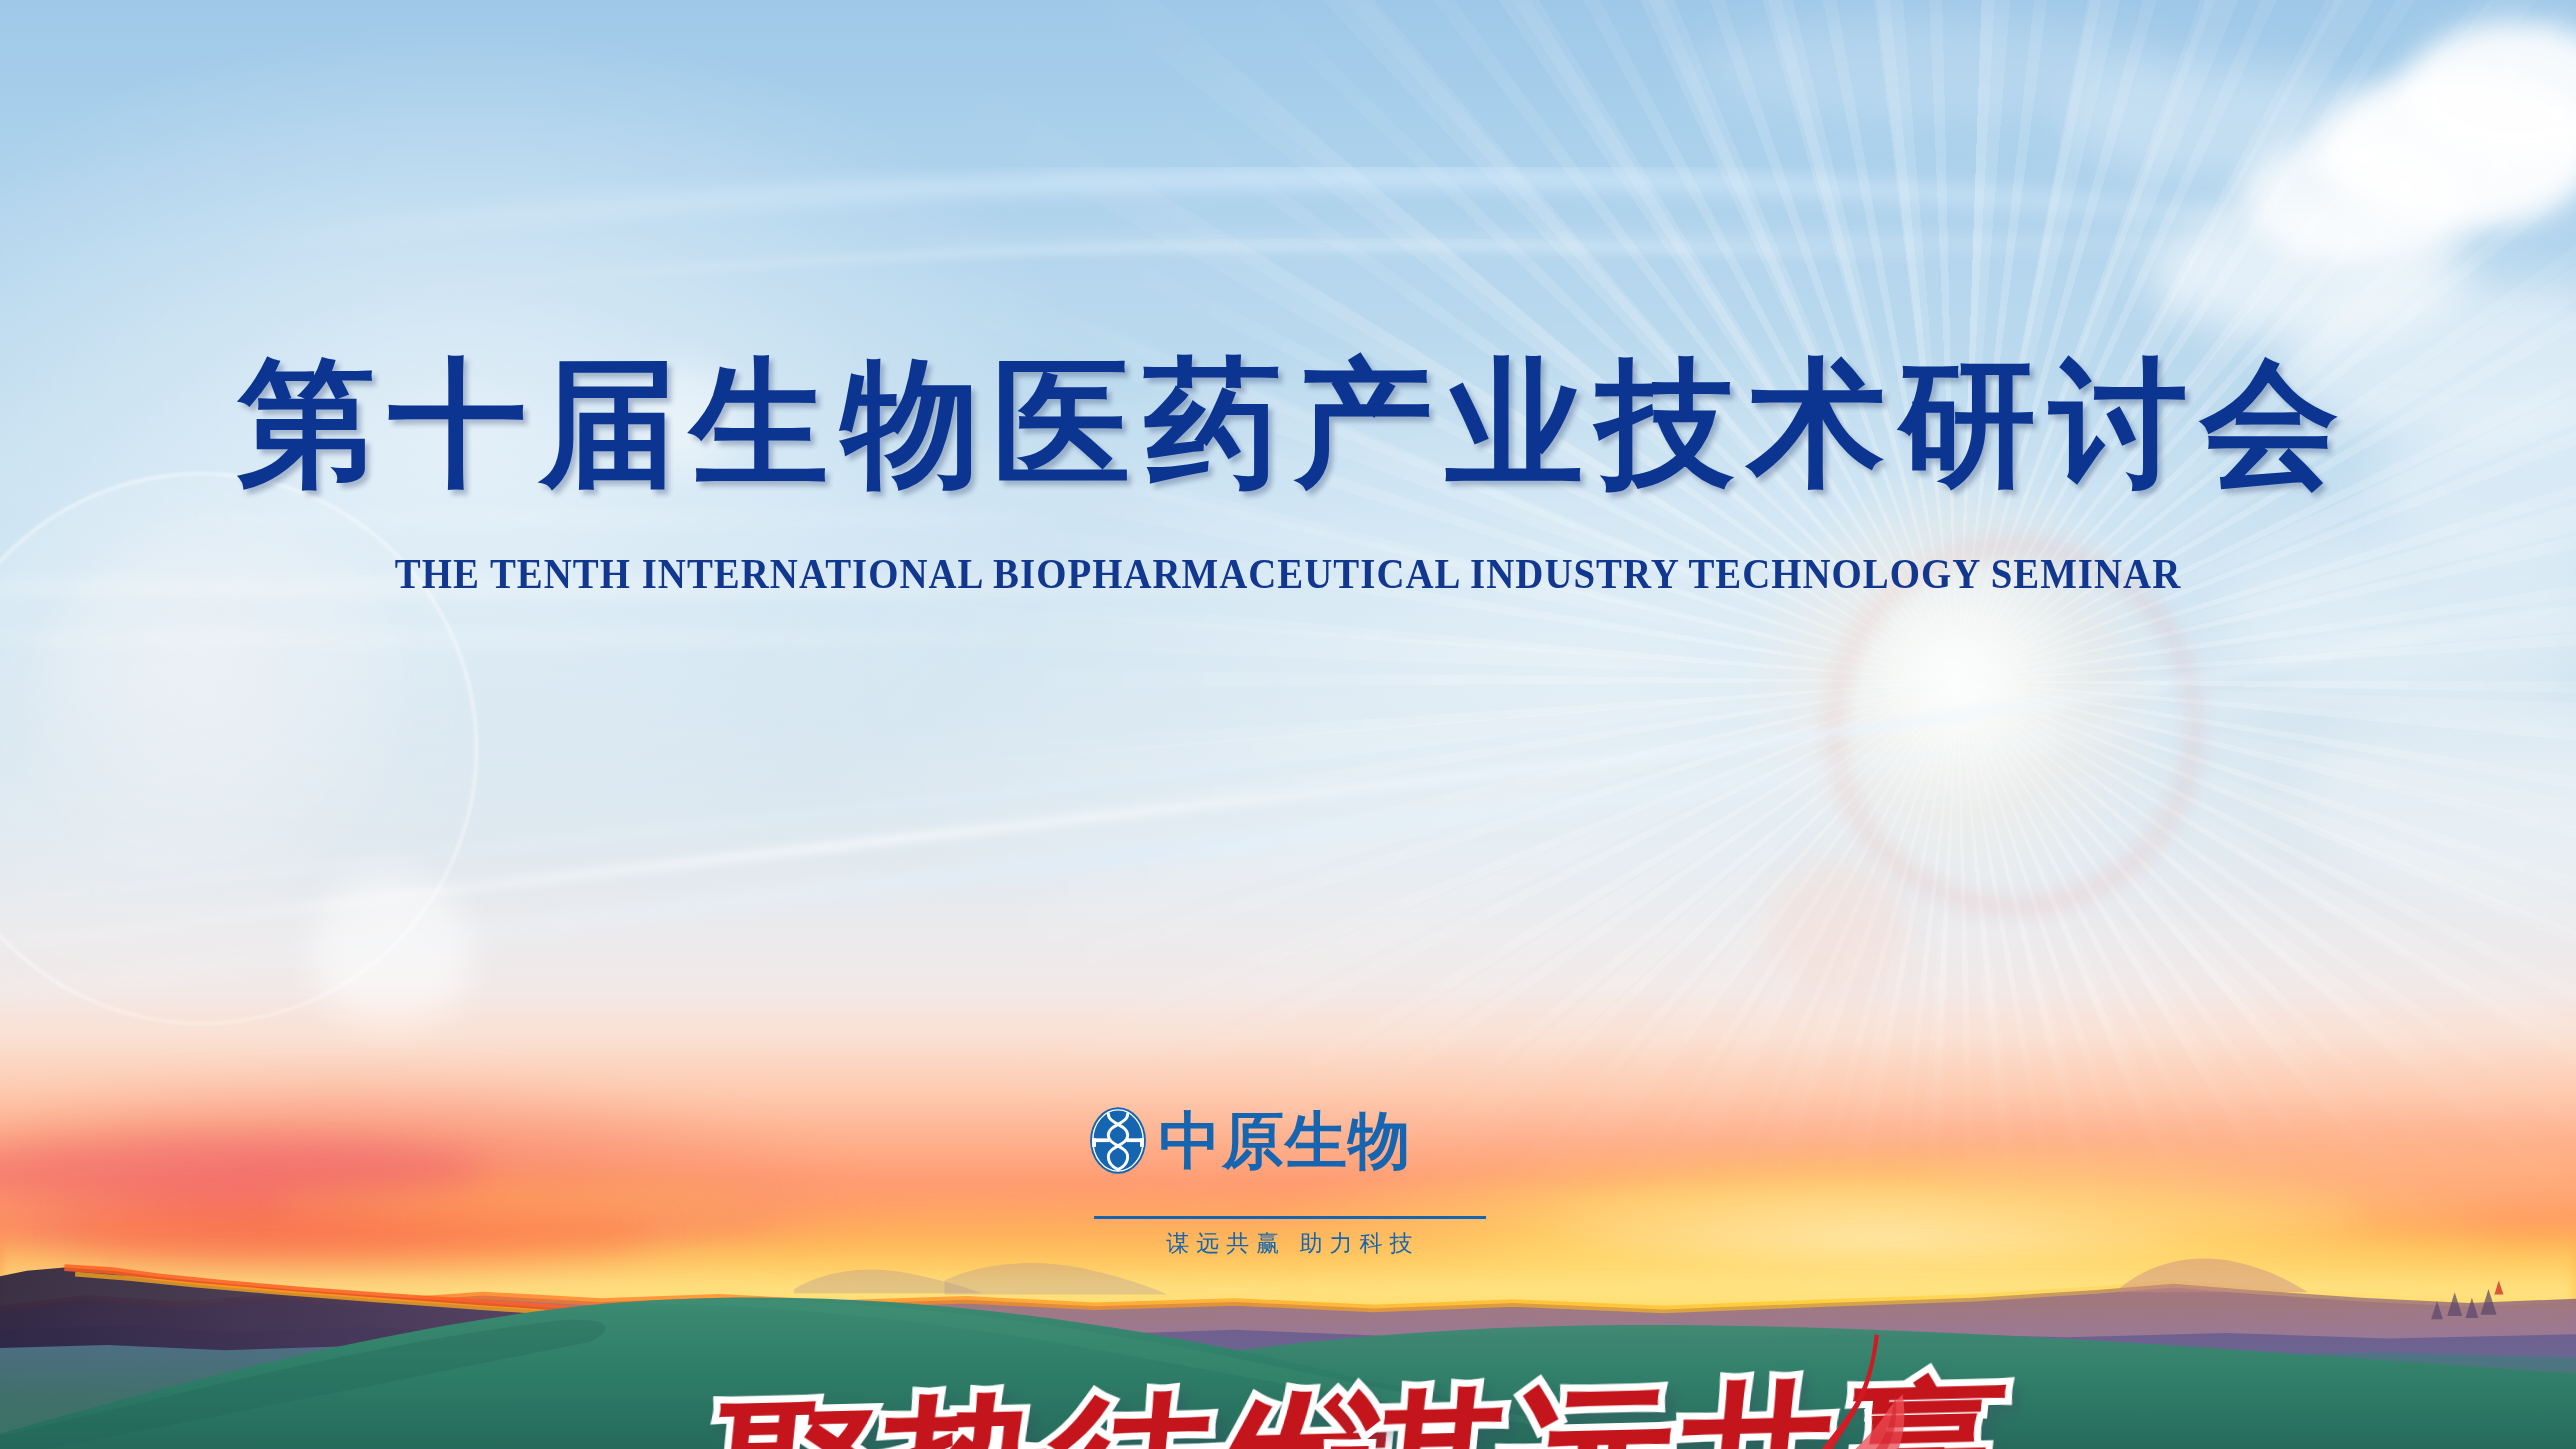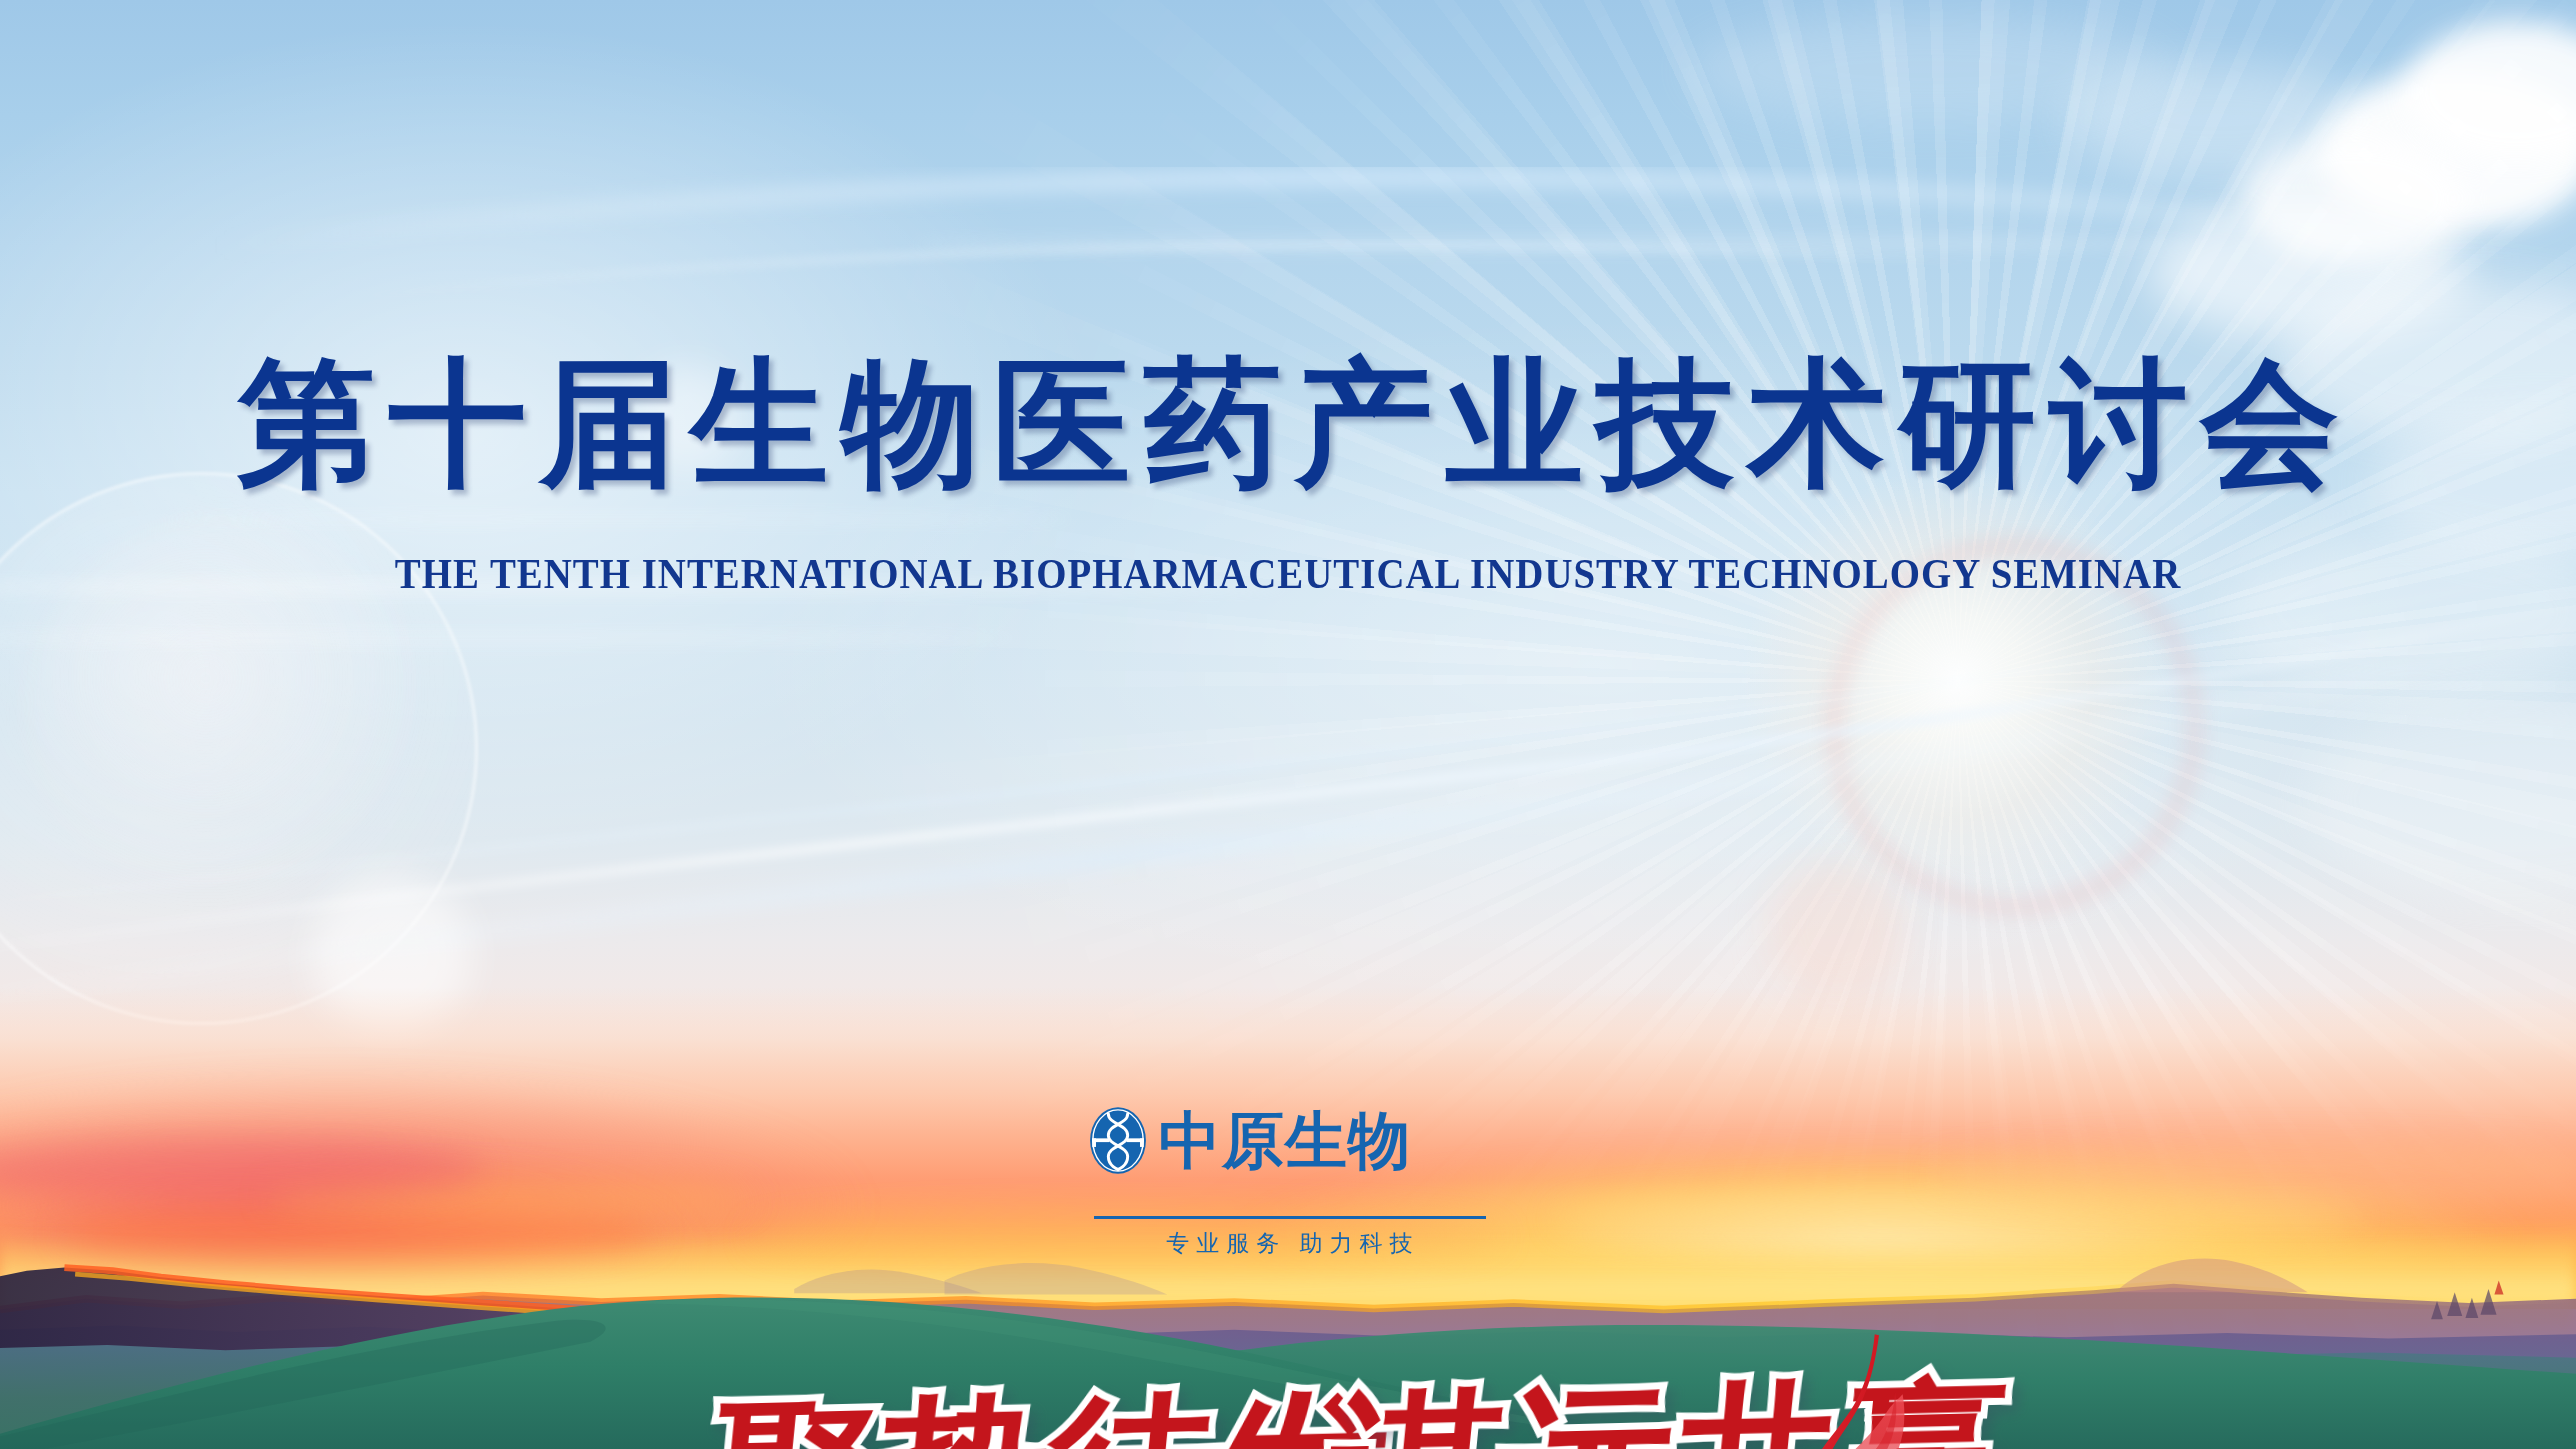--- a/index.html
+++ b/index.html
@@ -429,17 +429,17 @@
 
         <rect x="6" y="60" width="32" height="7" fill="#ffffff"></rect>
         <rect x="6" y="60" width="7" height="16" fill="#ffffff"></rect>
         <rect x="70" y="60" width="32" height="7" fill="#ffffff"></rect>
         <rect x="95" y="60" width="7" height="16" fill="#ffffff"></rect>
         <rect x="38" y="60" width="32" height="7" fill="#ffffff" opacity=".0"></rect>
       </svg>
       <div id="logoName">中原生物</div>
     </div>
     <div id="logoRule"></div>
-    <div id="logoTag">专业服务  助力科技</div>
+    <div id="logoTag">谋远共赢  助力科技</div>
   </div>
 
 </div>
 
 
 </body></html>

